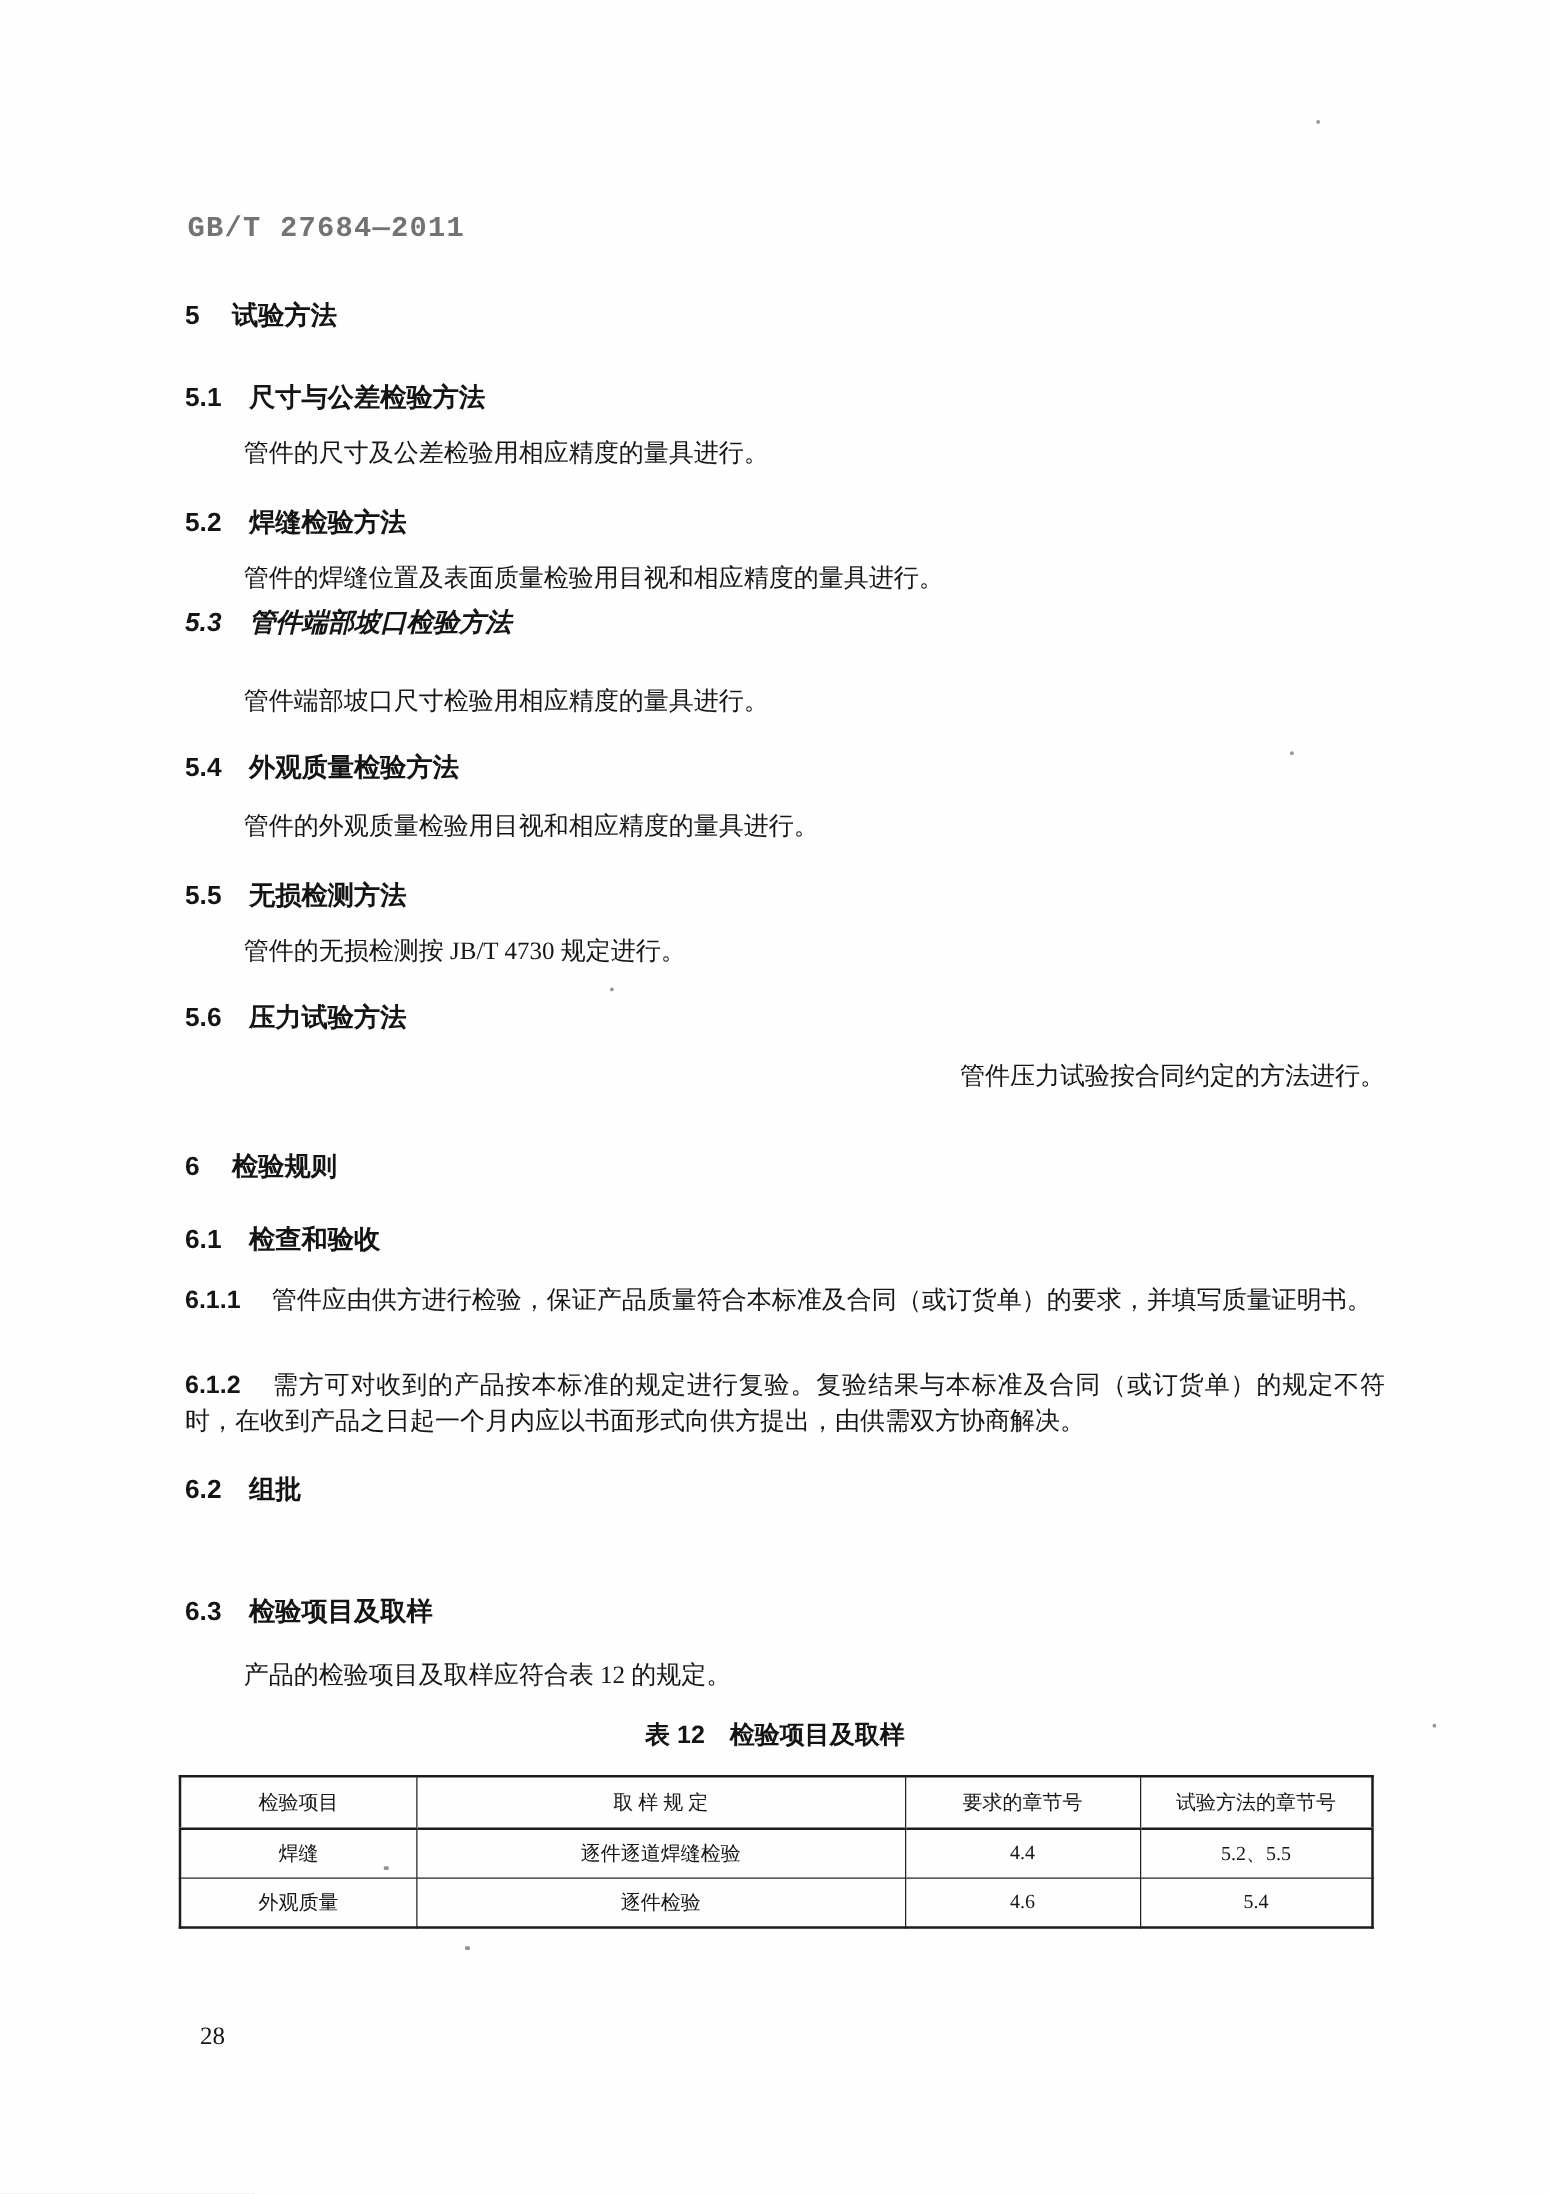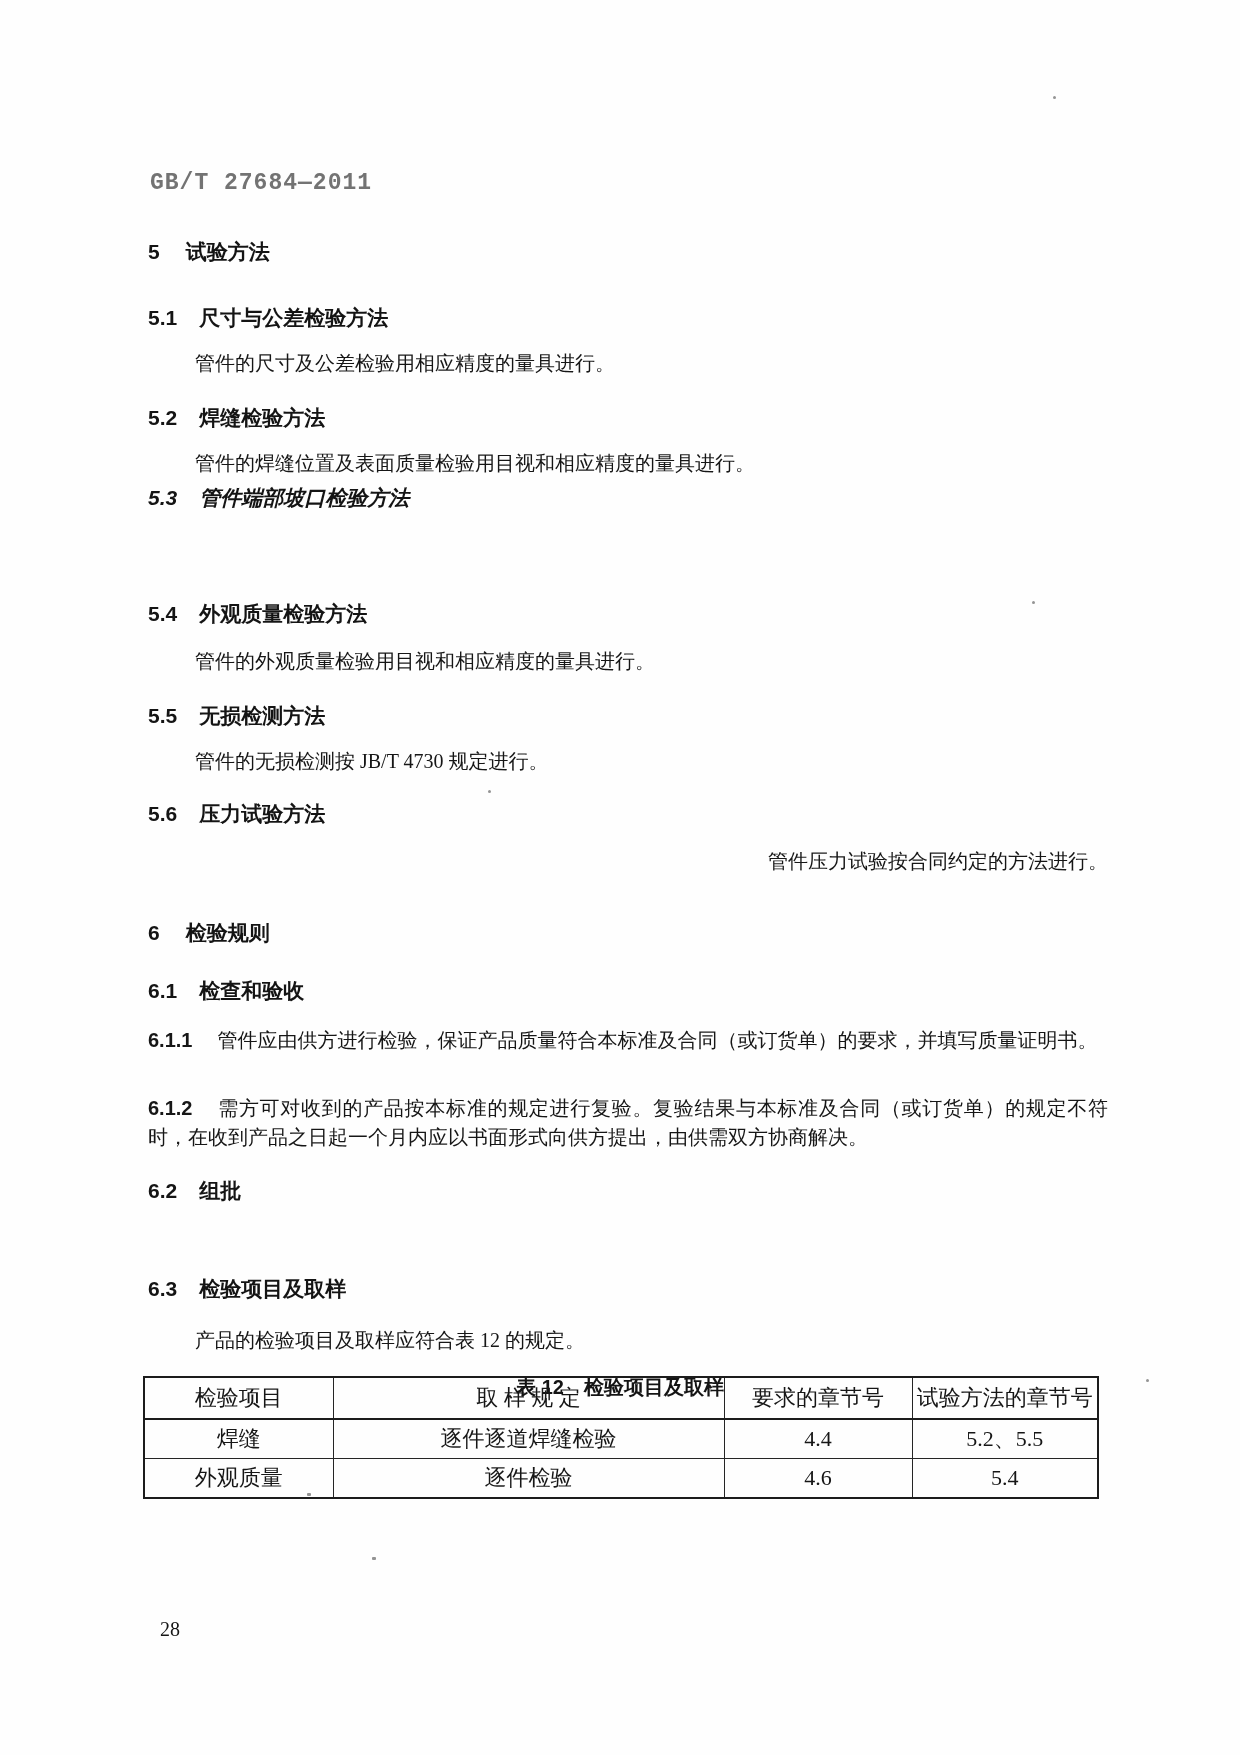--- a/index.html
+++ b/index.html
@@ -38,24 +38,24 @@
   .numbered-p .num{
     font-family:"Liberation Sans","DejaVu Sans",sans-serif;
     font-weight:bold;margin-right:25px;
   }
   .table-caption{
     left:143px;width:954px;text-align:center;
     font-family:"Liberation Sans","DejaVu Sans",sans-serif;
     font-weight:bold;font-size:20px;color:#141414;white-space:pre;
   }
   table.t12{
-    position:absolute;left:143px;top:1376px;
+    position:absolute;left:143px;top:1420px;
     width:954px;border-collapse:collapse;table-layout:fixed;
     border:2.5px solid #1c1c1c;
-    font-size:22px;color:#161616;
+    font-size:16px;color:#161616;
   }
   table.t12 th,table.t12 td{
     border:1.5px solid #252525;
     text-align:center;vertical-align:middle;
     font-weight:normal;padding:0;
     overflow:hidden;white-space:nowrap;
   }
   table.t12 thead th{height:40px;border-bottom:2.5px solid #1c1c1c;}
   table.t12 tbody td{height:38px;}
   .page-num{left:160px;top:1618px;font-size:20px;color:#161616;}
@@ -78,20 +78,21 @@
   <div class="abs body-p" style="top:349px;">管件的尺寸及公差检验用相应精度的量具进行。</div>
 
   <div class="abs h-clause h-sub" style="top:404px;">
     <span class="num">5.2</span><span>焊缝检验方法</span>
   </div>
   <div class="abs body-p" style="top:449px;">管件的焊缝位置及表面质量检验用目视和相应精度的量具进行。</div>
 
   <div class="abs h-clause h-sub" style="top:484px;font-style:italic;">
     <span class="num">5.3</span><span>管件端部坡口检验方法</span>
   </div>
+  <div class="abs body-p" style="top:547px;">管件端部坡口尺寸检验用相应精度的量具进行。</div>
 
   <div class="abs h-clause h-sub" style="top:600px;">
     <span class="num">5.4</span><span>外观质量检验方法</span>
   </div>
   <div class="abs body-p" style="top:647px;">管件的外观质量检验用目视和相应精度的量具进行。</div>
 
   <div class="abs h-clause h-sub" style="top:702px;">
     <span class="num">5.5</span><span>无损检测方法</span>
   </div>
   <div class="abs body-p" style="top:747px;">管件的无损检测按 JB/T 4730 规定进行。</div>

